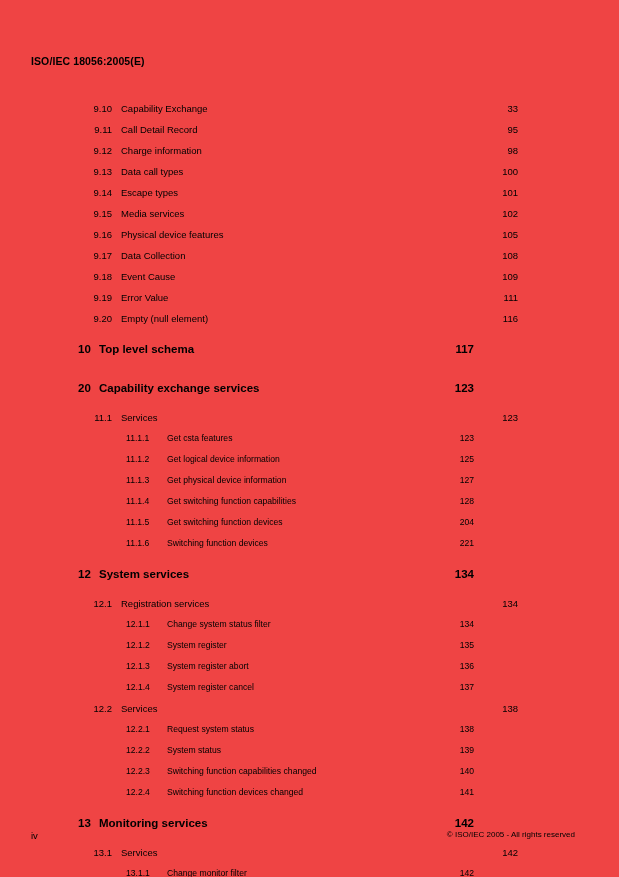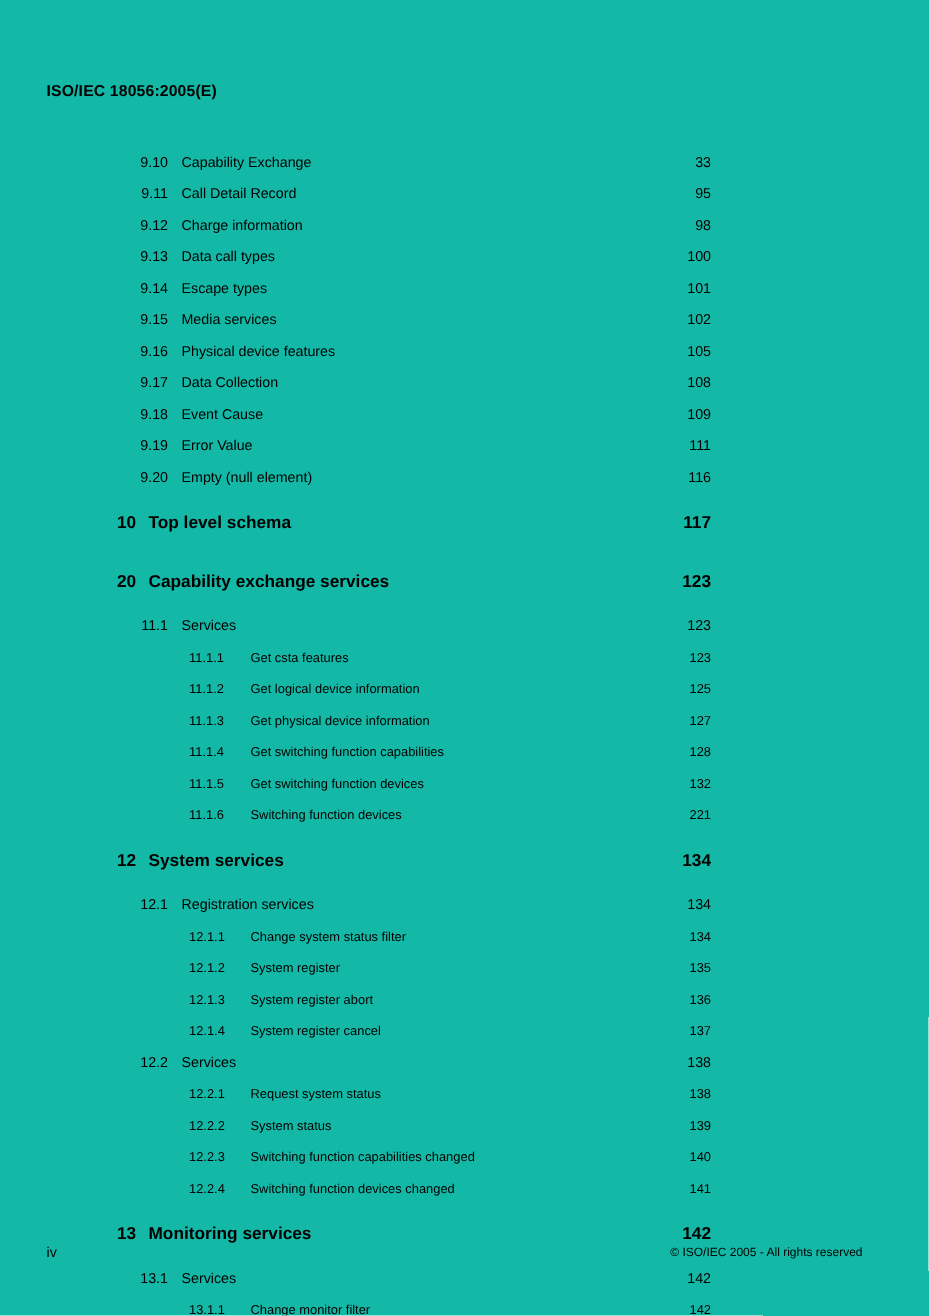--- a/index.html
+++ b/index.html
@@ -10,21 +10,21 @@
   }
   body {
     font-family: "Liberation Sans", sans-serif;
     color: #000000;
     -webkit-font-smoothing: antialiased;
   }
   #page {
     position: relative;
     width: 619px;
     height: 877px;
-    background: #14b8a6;
+    background: #ef4444;
     overflow: hidden;
     box-sizing: border-box;
   }
 
   
   #doc-header {
     position: absolute;
     left: 31px;
     top: 55px;
     font-size: 10.5px;
@@ -93,20 +93,21 @@
     width: 32px;
     text-align: right;
     font-size: 9.5px;
   }
   .lvl2 .label {
     left: 121px;
     font-size: 9.5px;
   }
   .lvl2 .page {
     font-size: 9.5px;
+    padding-left: 44px;
   }
 
   
   .lvl3 .num {
     left: 126px;
     font-size: 8.6px;
   }
   .lvl3 .label {
     left: 167px;
     font-size: 8.6px;
@@ -238,21 +239,21 @@
         <span class="page">127</span>
       </div>
       <div class="toc-row lvl3">
         <span class="num">11.1.4</span>
         <span class="label">Get switching function capabilities</span>
         <span class="page">128</span>
       </div>
       <div class="toc-row lvl3">
         <span class="num">11.1.5</span>
         <span class="label">Get switching function devices</span>
-        <span class="page">132</span>
+        <span class="page">204</span>
       </div>
       <div class="toc-row lvl3">
         <span class="num">11.1.6</span>
         <span class="label">Switching function devices</span>
         <span class="page">221</span>
       </div>
       <div class="toc-row lvl1 gap-before">
         <span class="num">12</span>
         <span class="label">System services</span>
         <span class="page">134</span>

